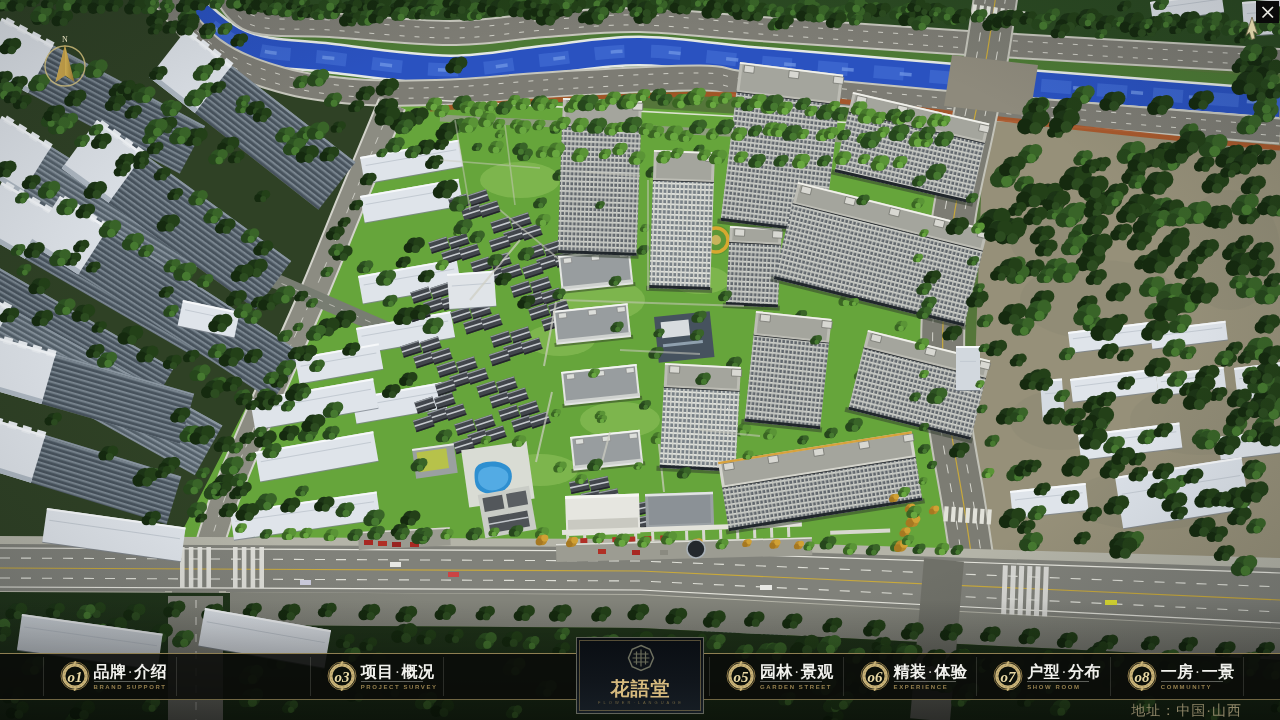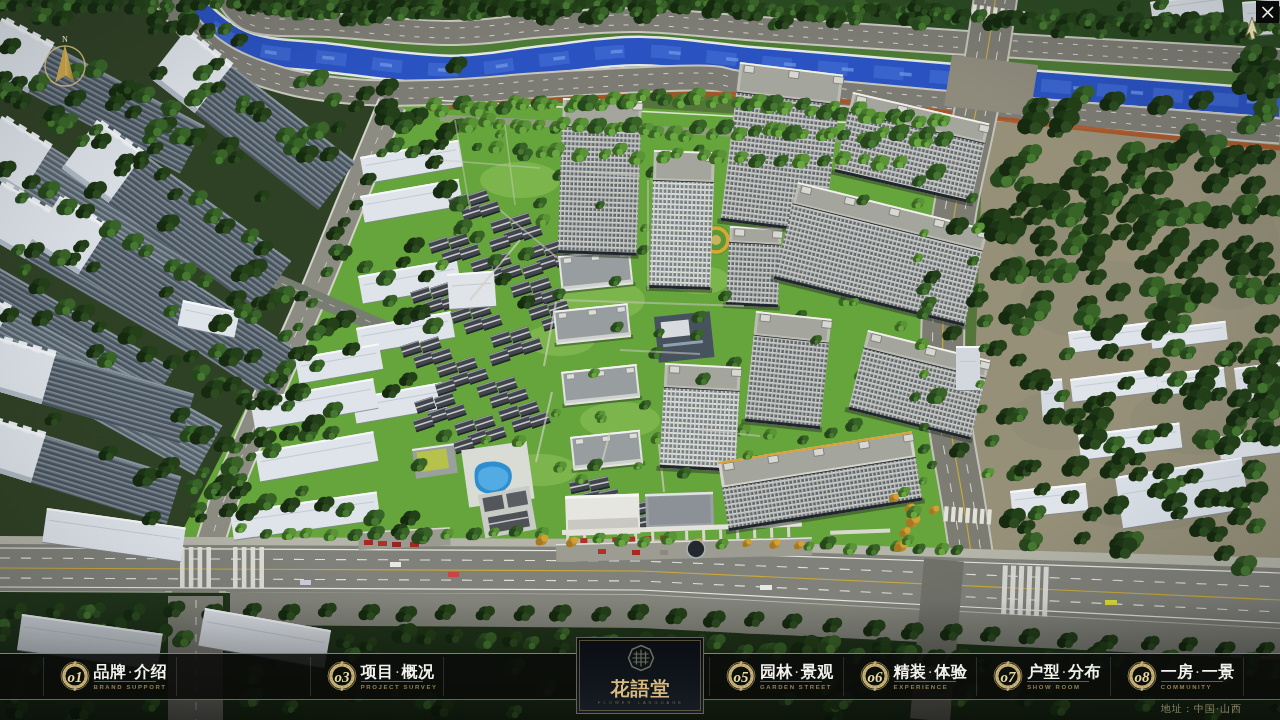--- a/index.html
+++ b/index.html
@@ -9,21 +9,21 @@
 .item{position:absolute;top:0;height:100%;text-align:right;}
 .zh{position:absolute;left:51px;top:9px;font-size:16px;font-weight:bold;color:#f1f1ed;letter-spacing:0.5px;white-space:nowrap;}
 .zh .dot{color:#cfcfc9;font-weight:normal;padding:0 1px;}
 .uline{position:absolute;left:51px;top:28px;width:62px;height:1px;background:rgba(230,230,220,0.38);}
 .en{position:absolute;left:51px;top:31px;font-size:6px;color:#96804e;letter-spacing:1.6px;white-space:nowrap;font-weight:bold;}
 .badge{position:absolute;top:8px;width:30px;height:30px;}
 .logo{position:absolute;left:576px;top:637px;width:128px;height:77px;background:linear-gradient(180deg,#0a0e13,#10151b 55%,#161d24);border:1px solid #61645a;box-sizing:border-box;z-index:5;}
 .logoin{position:absolute;left:2px;top:2px;right:2px;bottom:2px;border:1px solid rgba(150,132,84,0.55);}
 .hyt{position:absolute;left:0;top:38px;width:100%;text-align:center;font-family:"Liberation Serif",serif;font-weight:bold;font-size:19px;color:#d6ba7e;letter-spacing:1px;text-indent:1px;}
 .hsub{position:absolute;left:0;top:62px;width:100%;text-align:center;font-size:4px;color:#6f6340;letter-spacing:1px;white-space:nowrap;overflow:hidden;}
-.addr{position:absolute;right:38px;top:702px;font-size:10px;color:#8f8668;letter-spacing:1px;}
+.addr{position:absolute;right:38px;top:702px;font-size:14px;color:#8f8668;letter-spacing:1px;}
 </style></head>
 <body>
 <div id="stage">
 
 <svg id="scene" width="1280" height="720" viewBox="0 0 1280 720">
 <defs>
 <pattern id="pGrid" width="4" height="5" patternUnits="userSpaceOnUse">
           <rect width="4" height="5" fill="#61676d"></rect>
           <rect width="4" height="1.7" fill="#d4d6d0"></rect>
           <rect width="1.4" height="5" fill="#c2c4be"></rect>

